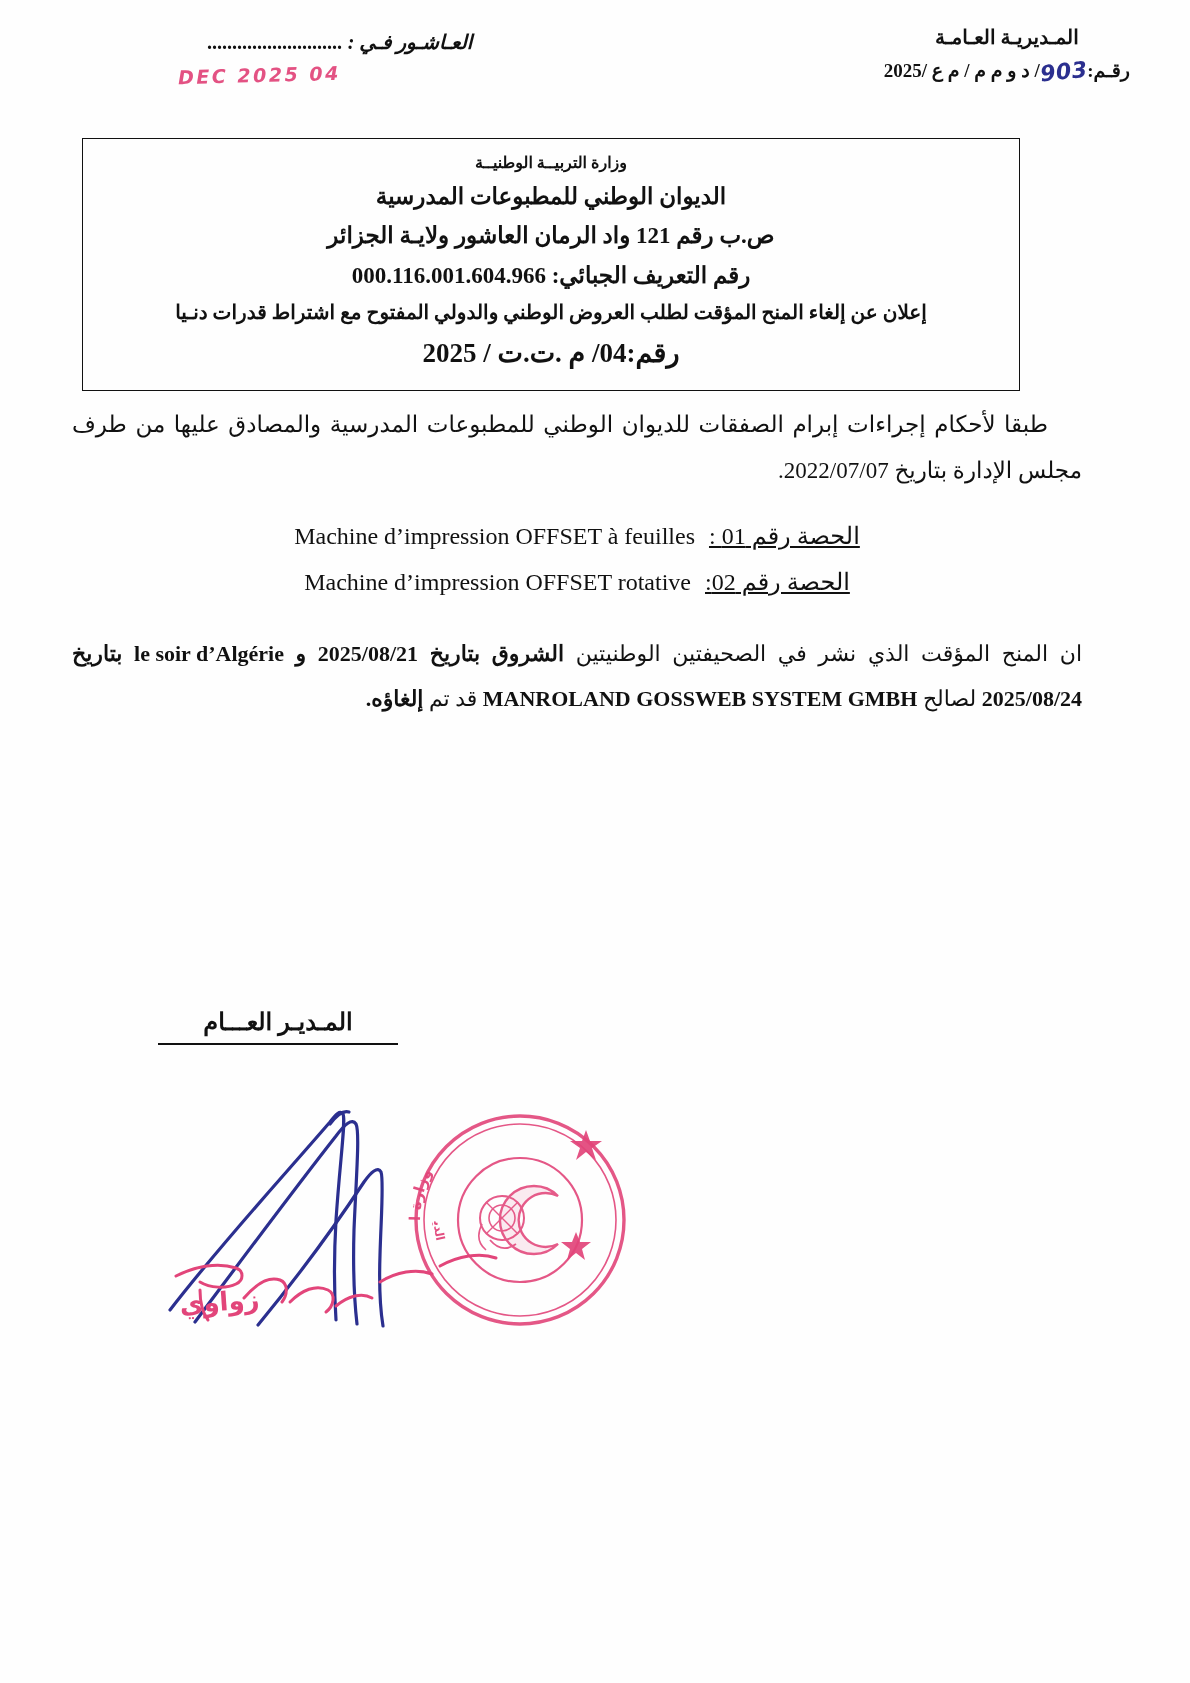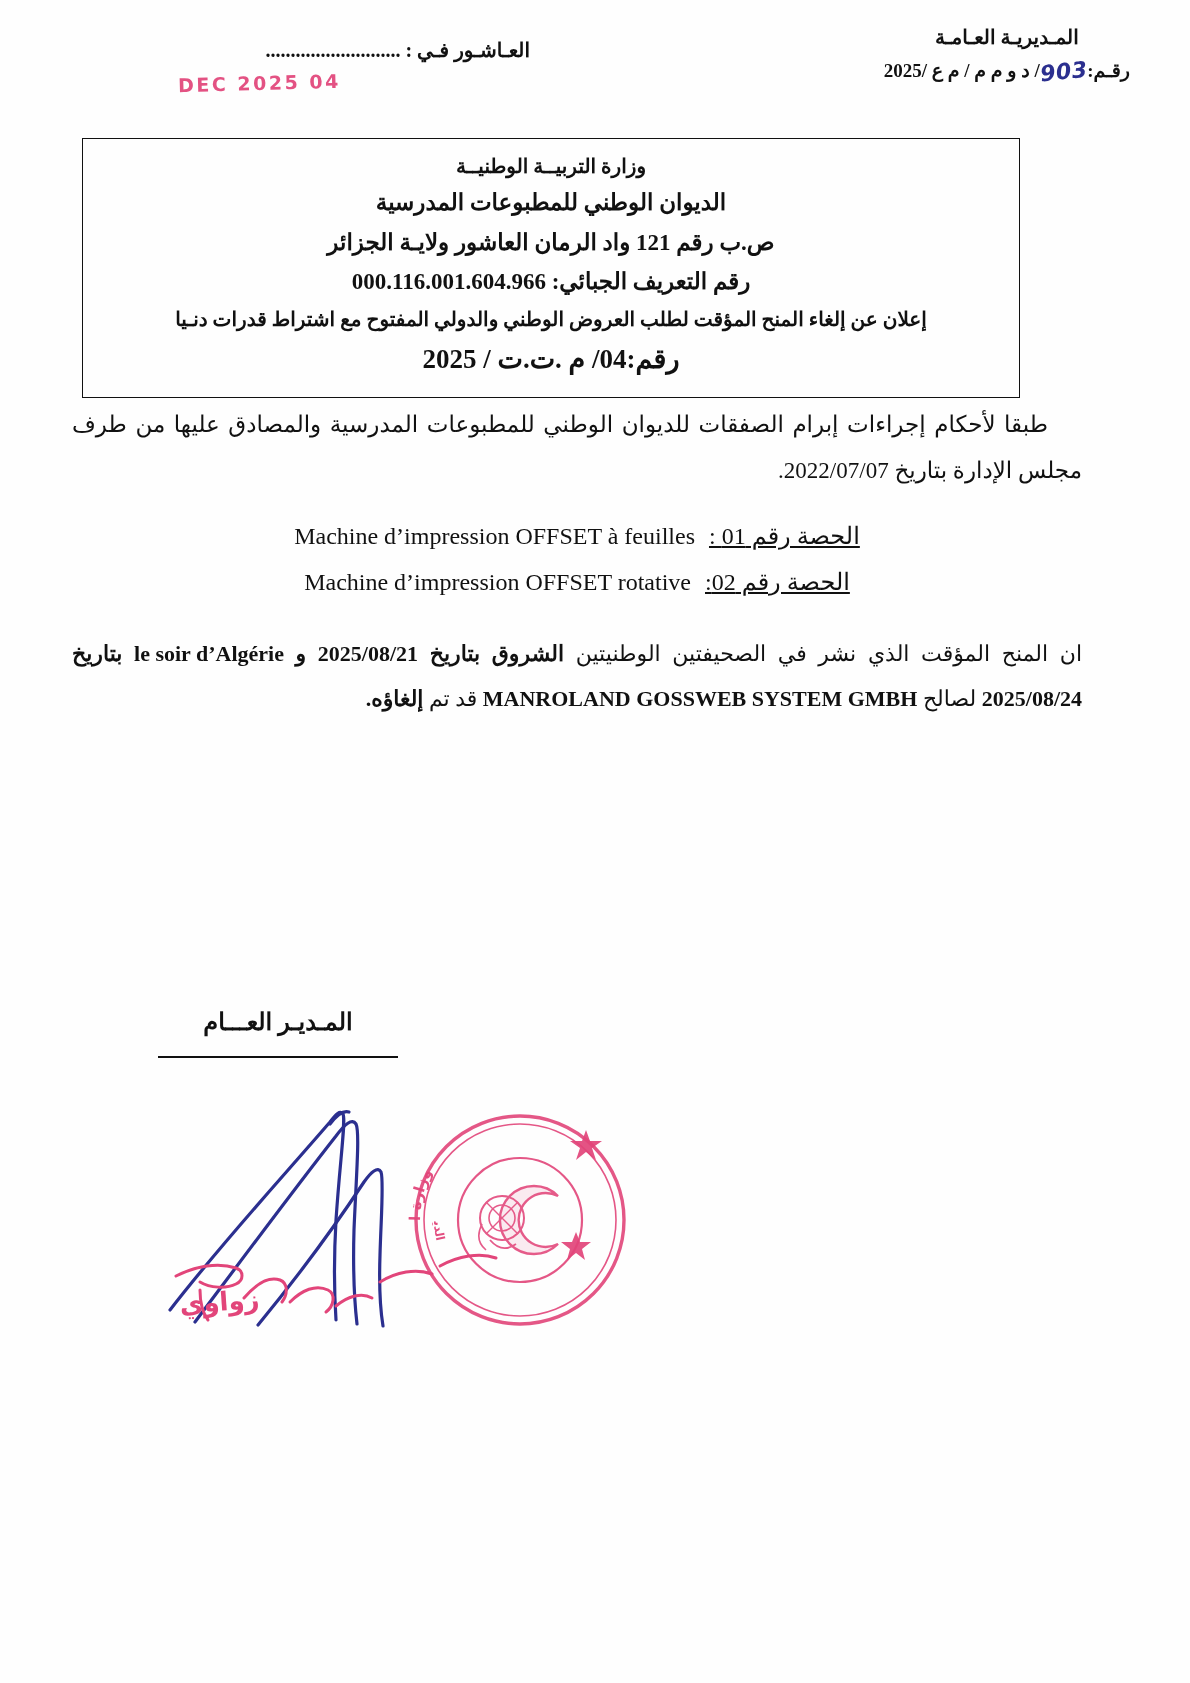--- a/index.html
+++ b/index.html
@@ -53,24 +53,25 @@
     font-size: 22px;
     font-style: italic;
     font-weight: bold;
     display: inline-block;
     transform: rotate(-6deg) translateY(2px);
   }
 
   .top-left {
     position: absolute;
     left: 150px;
-    top: 16px;
-    direction: rtl;
-    text-align: right;
+    top: 8px;
+    direction: rtl;
+    text-align: center;
     width: 380px;
+    font-style: italic;
   }
   .top-left .place {
     font-weight: bold;
     font-size: 20px;
     white-space: nowrap;
   }
   .dots {
     letter-spacing: 1px;
   }
   .date-stamp {
@@ -96,21 +97,21 @@
     box-sizing: border-box;
     padding: 10px 18px 14px 18px;
     text-align: center;
     direction: rtl;
   }
   .header-box .hb-line {
     font-weight: bold;
     line-height: 1.72;
     white-space: nowrap;
   }
-  .hb1 { font-size: 20px; letter-spacing: 1px; }
+  .hb1 { font-size: 16px; letter-spacing: 1px; }
   .hb2 { font-size: 23px; }
   .hb3 { font-size: 23px; }
   .hb4 { font-size: 23px; }
   .hb5 { font-size: 20px; letter-spacing: 0.2px; }
   .hb6 { font-size: 27px; }
 
   
   .body-wrap {
     position: absolute;
     top: 402px;
@@ -172,21 +173,21 @@
     position: absolute;
     top: 1008px;
     left: 158px;
     width: 240px;
     text-align: center;
     direction: rtl;
     font-size: 24px;
     font-weight: bold;
     letter-spacing: 1px;
     border-bottom: 2.5px solid #111;
-    padding-bottom: 20px;
+    padding-bottom: 7px;
   }
 
   .sig-area {
     position: absolute;
     top: 1040px;
     left: 140px;
     width: 470px;
     height: 290px;
   }
   .sig-svg { position: absolute; inset: 0; }

